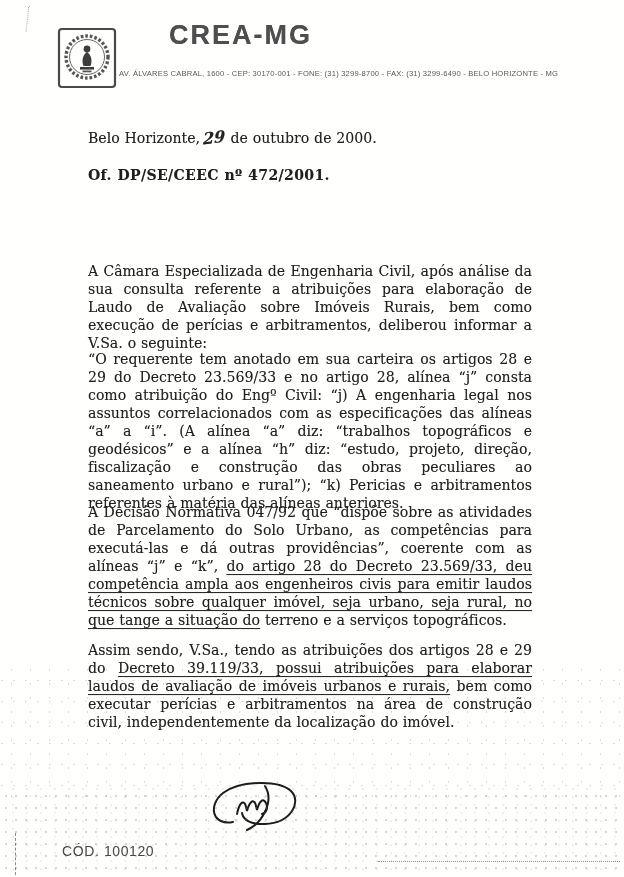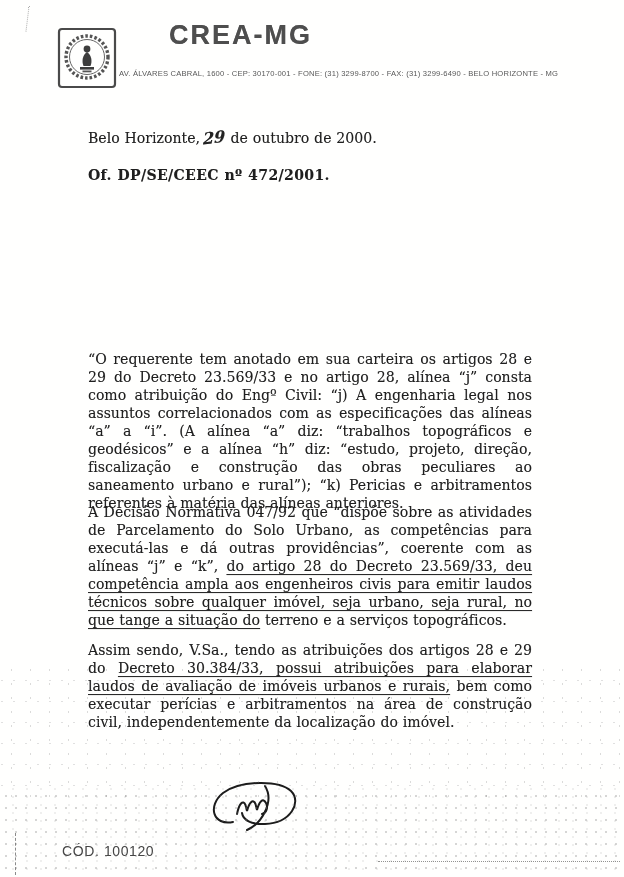--- a/index.html
+++ b/index.html
@@ -112,26 +112,27 @@
     </svg>
   </div>
   <div class="abs org-abbr">CREA-MG</div>
   <div class="abs org-address">AV. ÁLVARES CABRAL, 1600 - CEP: 30170-001 - FONE: (31) 3299-8700 - FAX: (31) 3299-6490 - BELO HORIZONTE - MG</div>
 
   <p class="abs col body-text date-line"><span>Belo Horizonte,</span><span class="hand">29</span><span>de outubro de 2000.</span></p>
 
   <p class="abs col body-text reference">Of. DP/SE/CEEC nº 472/2001.</p>
 
 
+  <p class="abs col body-text para1">A Câmara Especializada de Engenharia Civil, após análise da sua consulta referente a atribuições para elaboração de Laudo de Avaliação sobre Imóveis Rurais, bem como execução de perícias e arbitramentos, deliberou informar a V.Sa. o seguinte:</p>
 
   <p class="abs col body-text para2">“O requerente tem anotado em sua carteira os artigos 28 e 29 do Decreto 23.569/33 e no artigo 28, alínea “j” consta como atribuição do Engº Civil: “j) A engenharia legal nos assuntos correlacionados com as especificações das alíneas “a” a “i”. (A alínea “a” diz: “trabalhos topográficos e geodésicos” e a alínea “h” diz: “estudo, projeto, direção, fiscalização e construção das obras peculiares ao saneamento urbano e rural”); “k) Pericias e arbitramentos referentes à matéria das alíneas anteriores.</p>
 
   <p class="abs col body-text para3"><span>A Decisão Normativa 047/92 que “dispõe sobre as atividades de Parcelamento do Solo Urbano, as competências para executá-las e dá outras providências”, coerente com as alíneas “j” e “k”, </span><span class="ul">do artigo 28 do Decreto 23.569/33, deu competência ampla aos engenheiros civis para emitir laudos técnicos sobre qualquer imóvel, seja urbano, seja rural, no que tange a situação do</span><span> terreno e a serviços topográficos.</span></p>
 
-  <p class="abs col body-text para4"><span>Assim sendo, V.Sa., tendo as atribuições dos artigos 28 e 29 do </span><span class="ul">Decreto 30.384/33, possui atribuições para elaborar laudos de avaliação de imóveis urbanos e rurais,</span><span> bem como executar perícias e arbitramentos na área de construção civil, independentemente da localização do imóvel.</span></p>
+  <p class="abs col body-text para4"><span>Assim sendo, V.Sa., tendo as atribuições dos artigos 28 e 29 do </span><span class="ul">Decreto 39.119/33, possui atribuições para elaborar laudos de avaliação de imóveis urbanos e rurais,</span><span> bem como executar perícias e arbitramentos na área de construção civil, independentemente da localização do imóvel.</span></p>
 
   <div class="abs signature">
     <svg width="100" height="58" viewBox="0 0 100 58">
       <g fill="none" stroke="#1c1c1c" stroke-width="2" stroke-linecap="round">
         <path d="M30 44 C10 48 4 28 20 15 C38 2 76 2 88 13 C99 24 88 45 62 46 C48 46.5 40 42 39 35"></path>
         <path d="M34 36 C36 26 40 21 42.5 27 L44 33 C46 25 50 20 52.5 26 L54 32 C56 24 60 19 63 25 C65.5 30 63 35 59 36"></path>
         <path d="M62 8 C72 24 58 46 44 52"></path>
       </g>
     </svg>
   </div>

